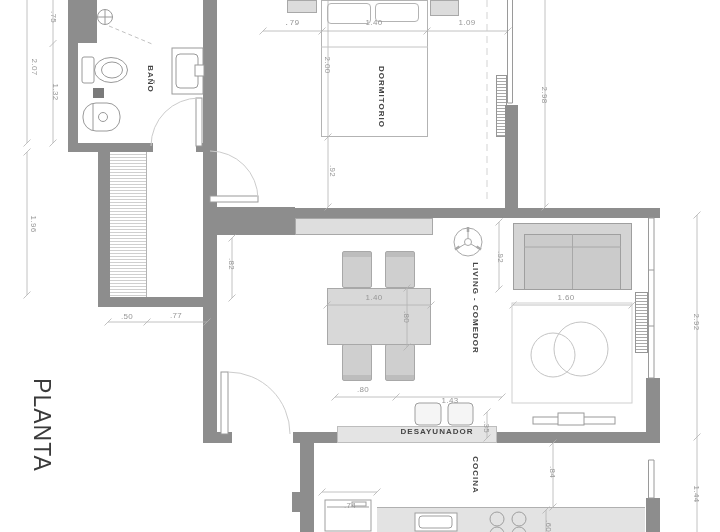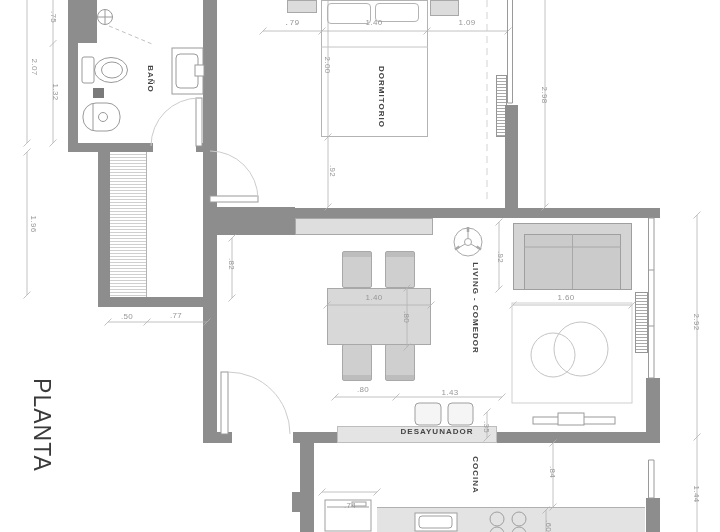--- a/index.html
+++ b/index.html
@@ -215,20 +215,20 @@
   <div class="dim dimr z6" style="left:544px;top:95px;">2.98</div>
   <div class="dim z6" style="left:127px;top:316px;">.50</div>
   <div class="dim z6" style="left:176px;top:315px;">.77</div>
   <div class="dim dimr z6" style="left:231px;top:264px;">.82</div>
   <div class="dim z6" style="left:374px;top:297px;">1.40</div>
   <div class="dim dimr z6" style="left:406px;top:317px;">.80</div>
   <div class="dim dimr z6" style="left:500px;top:257px;">.92</div>
   <div class="dim z6" style="left:566px;top:297px;">1.60</div>
   <div class="dim dimr z6" style="left:696px;top:322px;">2.92</div>
   <div class="dim z6" style="left:363px;top:389px;">.80</div>
-  <div class="dim z6" style="left:450px;top:392px;">1.43</div>
+  <div class="dim z6" style="left:450px;top:400px;">1.43</div>
   <div class="dim dimr z6" style="left:486px;top:427px;">.35</div>
   <div class="dim z6" style="left:350px;top:505px;">.74</div>
   <div class="dim dimr z6" style="left:552px;top:472px;">.84</div>
   <div class="dim dimr z6" style="left:548px;top:526px;">.60</div>
   <div class="dim dimr z6" style="left:696px;top:494px;">1.44</div>
 
 </div>
 
 </body></html>

